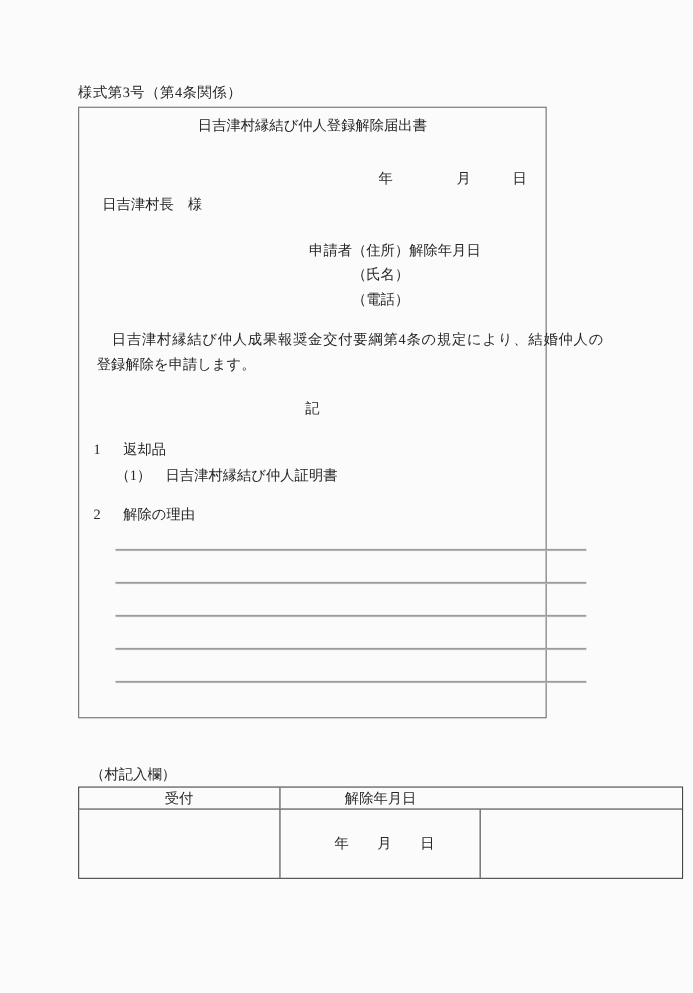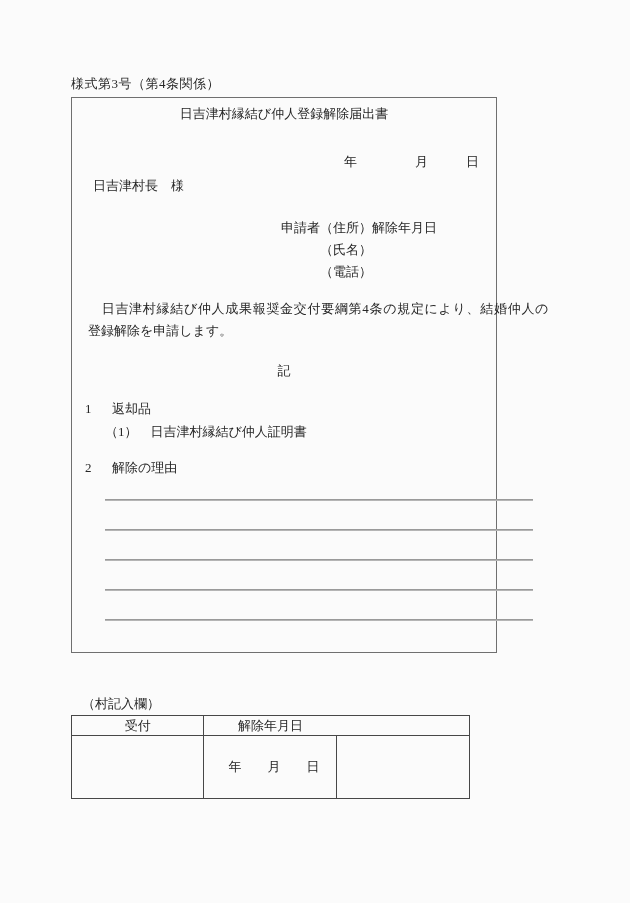--- a/index.html
+++ b/index.html
@@ -55,21 +55,21 @@
 
   .reason-line{
     position:absolute;left:33px;width:428px;height:2px;
     background:linear-gradient(to bottom,#8d8d8d,#c2c2c2);
   }
   .rl-1{top:401px;} .rl-2{top:431px;} .rl-3{top:461px;} .rl-4{top:491px;} .rl-5{top:521px;}
 
   
   .office-label{left:82px;top:697px;}
   .office-table{
-    position:absolute;left:71px;top:715px;width:399px;height:84px;
+    position:absolute;left:71px;top:715px;width:550px;height:84px;
     border:1px solid var(--table_border);
     display:flex;flex-direction:column;
   }
   .ot-row{display:grid;grid-template-columns:1fr 1fr 1fr;}
   .ot-head{height:20px;border-bottom:1px solid var(--table_border);}
   .ot-head .ot-cell{line-height:19px;text-align:center;}
   .ot-body{flex:1;}
   .ot-cell{border-right:1px solid var(--table_border);}
   .ot-cell:last-child{border-right:none;}
   .ot-date-cell{display:flex;align-items:center;justify-content:center;column-gap:26px;padding-left:8px;}

